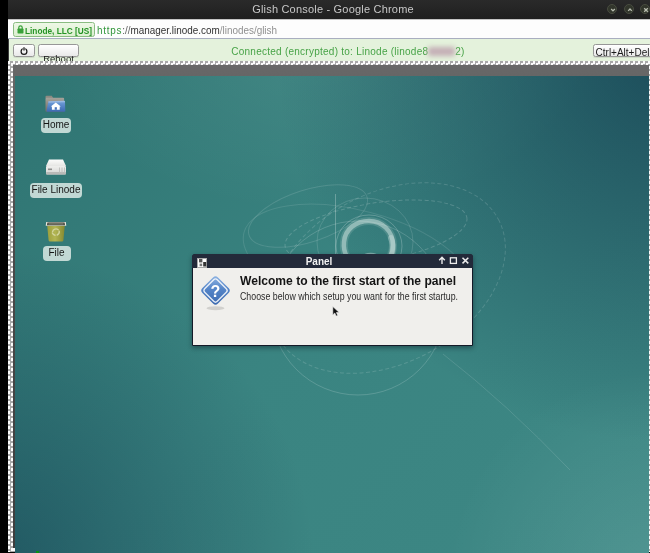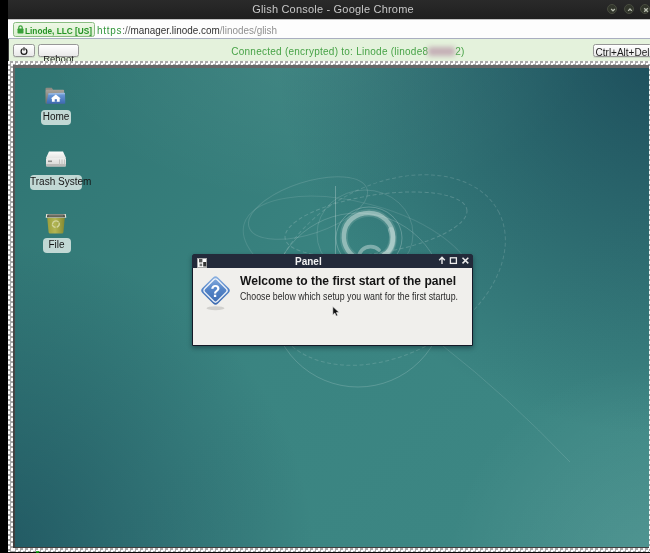--- a/index.html
+++ b/index.html
@@ -34,38 +34,38 @@
 #dashtop { left:0; top:61px; width:645.5px; height:4px; }
 #dashbottom { left:0; top:547.5px; width:645.5px; height:4px; }
 #dashleft { left:0; top:61px; width:4.5px; height:490.5px; }
 #dashright { left:641px; top:61px; width:4.5px; height:490.5px; }
 #blackright { left:645.5px; top:39px; width:4.5px; height:514px; background:#070707; }
 #blackbottom { left:0; top:551.5px; width:650px; height:1.5px; background:#070707; }
 .gdash { left:645.5px; width:2px; height:3px; background:#00a000; }
 
 
 #canvasb { left:4.5px; top:65px; width:636.5px; height:482.5px; background:linear-gradient(#686868,#4a4a4a 35%,#3e3e3e); }
-#desktop { left:7px; top:68px; width:633.5px; height:478.5px;
+#desktop { left:7px; top:76px; width:633.5px; height:478.5px;
   background:
     radial-gradient(circle 290px at 101% 105%, rgba(225,255,248,0.12), rgba(225,255,248,0) 72%),
     radial-gradient(circle 560px at 103% -5%, rgba(6,36,62,0.58), rgba(6,36,62,0) 70%),
     radial-gradient(circle 470px at -3% 103%, rgba(0,30,58,0.42), rgba(0,30,58,0) 68%),
     radial-gradient(ellipse 430px 270px at 48% -8%, rgba(215,255,244,0.09), rgba(215,255,244,0) 65%),
     linear-gradient(135deg, #2f7472, #3a8481 48%, #3d8784 100%);
   padding-left: 44px;
 }
 #desktop > svg { position:absolute; }
 
 
 .iconlabel { filter:blur(0px); opacity:0.999; position:absolute; transform:translateZ(0); background:rgba(206,224,219,0.93); border-radius:4px; color:#161616; font-size:10px; text-align:center; white-space:nowrap; padding:1.5px 0 3px 0; }
 
 
 #dialog { filter:blur(0px); left:184px; top:253.5px; width:281px; height:92px; background:#f0efec; border:1px solid #141a28; border-radius:3px 3px 0 0; box-shadow:0 2px 5px rgba(0,10,20,0.4); }
 #dtitle { left:-1px; top:-1px; width:281px; height:14.5px; background:#232a3a; border-radius:3px 3px 0 0; }
-#dtext { opacity:0.999; left:102px; transform:translateZ(0); top:1.5px; width:48px; font-size:10px; font-weight:bold; color:#f2f2f2; }
+#dtext { opacity:0.999; left:102px; transform:translateZ(0); top:1.5px; width:48px; text-align:center; font-size:10px; font-weight:bold; color:#f2f2f2; }
 #dicon { left:4px; top:3px; width:10px; height:10px; background:#fff; border:1px solid #aaa; }
 .dwin { top:1px; color:#e8e8e8; font-size:9px; font-weight:bold; }
 #dheading { opacity:0.999; left:47px; top:18.5px; font-size:13px; font-weight:bold; color:#141414; white-space:nowrap; transform:scaleX(0.929595); transform-origin:left; }
 #dsub { opacity:0.999; left:47px; top:36.5px; font-size:10px; color:#2b2b2b; white-space:nowrap; transform:scaleX(0.879365); transform-origin:left; }
 .dbtn { position:absolute; background:#f4f3f0; border:1px solid #8f8f87; color:#141414; font-size:10px; text-align:center; }
 #dbtn1 { left:108px; top:67px; width:84.5px; height:20px; border-color:#4e4e56; box-shadow:inset 0 0 0 1px #fbfbf9, inset 0 0 0 2px #6a6a72; }
 #dbtn2 { left:197px; top:67px; width:72.5px; height:20px; }
 .dbtn span { opacity:0.999; display:inline-block; transform:translateZ(0); transform-origin:center; white-space:nowrap; }
 </style>
 </head>
@@ -224,21 +224,21 @@
         <linearGradient id="hdbody" x1="0" y1="0" x2="0" y2="1">
             <stop offset="0" stop-color="#efefed"></stop>
             <stop offset="1" stop-color="#d4d4d2"></stop>
           </linearGradient>
       </defs>
       <rect x="4" y="10.5" width="4" height="1.6" fill="#8f8f8d"></rect>
       <rect x="15" y="9.5" width="1" height="5" fill="#c2c2c0"></rect>
       <rect x="17.5" y="9.5" width="1" height="5" fill="#c2c2c0"></rect>
       <rect x="20" y="9.5" width="1" height="5" fill="#c2c2c0"></rect>
     </svg>
-    <div class="iconlabel" style="left:15px; top:106.5px; width:52px;">Trash System</div>
+    <div class="iconlabel" style="left:15px; top:106.5px; width:52px;">File Linode</div>
 
     <svg style="left:29px; top:144px;" width="24" height="23" viewBox="0 0 24 23">
       <defs>
           <linearGradient id="trg" x1="0" y1="0" x2="1" y2="0">
             <stop offset="0" stop-color="#9b9e3c"></stop>
             <stop offset="0.45" stop-color="#b2b553"></stop>
             <stop offset="1" stop-color="#84872f"></stop>
           </linearGradient>
         </defs>
       <path d="M3.2 5.6 L20.8 5.6 L19.4 20.2 A1.4 1.4 0 0 1 18 21.4 L6 21.4 A1.4 1.4 0 0 1 4.6 20.2 Z" fill="url(#trg)"></path>

